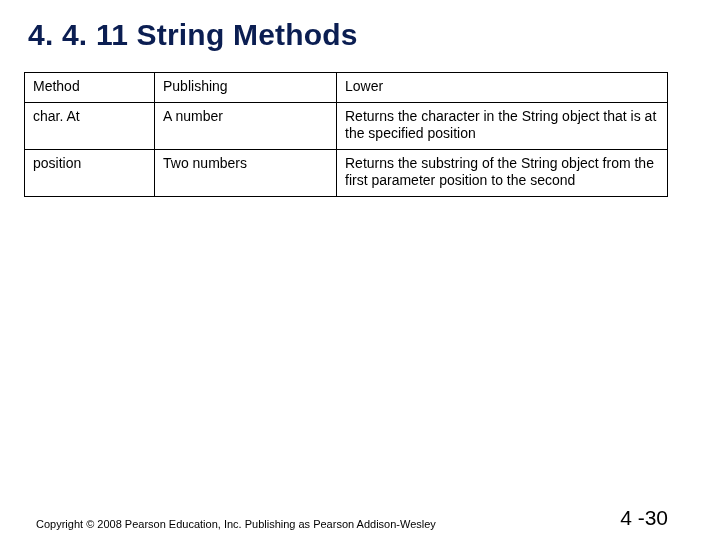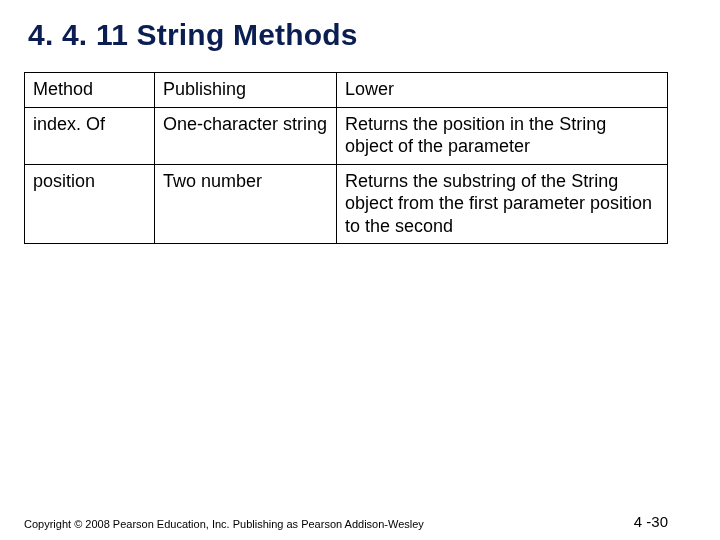--- a/index.html
+++ b/index.html
@@ -22,47 +22,47 @@
   .title {
     color: #0b1e52;
     font-size: 30px;
     font-weight: bold;
     margin: 0 0 20px 4px;
     letter-spacing: 0.2px;
   }
   table.methods {
     border-collapse: collapse;
     width: 100%;
-    font-size: 18px;
+    font-size: 14px;
     line-height: 1.25;
   }
   table.methods th, table.methods td {
     border: 1.5px solid #000;
     text-align: left;
     vertical-align: top;
     padding: 5px 8px 6px 8px;
     font-weight: normal;
   }
   table.methods th {
     font-weight: normal;
   }
   .col-method { width: 130px; }
   .col-params { width: 182px; }
   .footer {
     position: absolute;
-    left: 24px;
+    left: 36px;
     bottom: 10px;
     font-size: 11px;
     color: #000;
   }
   .pagenum {
     position: absolute;
     right: 24px;
     bottom: 10px;
-    font-size: 15px;
+    font-size: 21px;
     color: #000;
   }
 </style>
 </head>
 <body>
 
 <div class="slide">
   <h1 class="title">4. 4. 11 String Methods</h1>
 
   <table class="methods">
@@ -71,27 +71,27 @@
       <col class="col-params">
       <col>
     </colgroup>
     <tbody>
         <tr>
       <th>Method</th>
       <th>Publishing</th>
       <th>Lower</th>
     </tr>
     <tr>
-      <td>index. Of</td>
-      <td>One-character string</td>
-      <td>Returns the position in the String object of the parameter</td>
+      <td>char. At</td>
+      <td> A number</td>
+      <td>Returns the character in the String object that is at the specified position</td>
     </tr>
     <tr>
       <td>position</td>
-      <td>Two number</td>
+      <td>Two numbers</td>
       <td>Returns the substring of the String object from the first parameter position to the second</td>
     </tr>
   </tbody>
     </table>
 
   <div class="footer">Copyright © 2008 Pearson Education, Inc. Publishing as Pearson Addison-Wesley</div>
   <div class="pagenum">4 -30</div>
 </div>
 
 </body></html>

